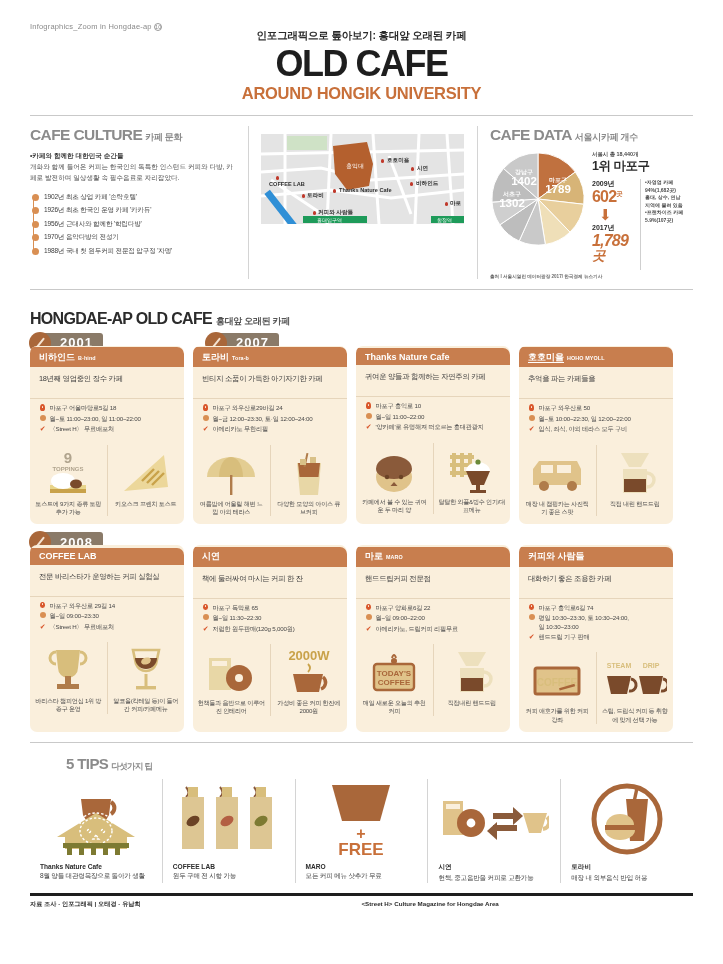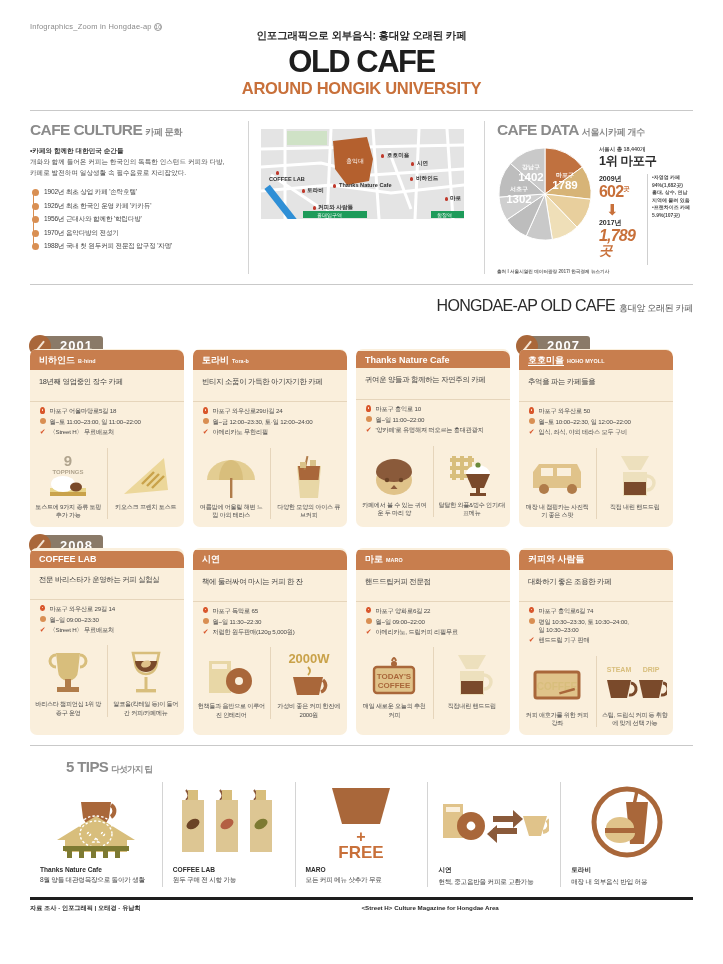--- a/index.html
+++ b/index.html
@@ -12,30 +12,30 @@
     overflow:hidden;
   }
   .page { width:723px; height:964px; position:relative; padding:0 30px; }
 
   
   .topline { font-size:7.5px; color:#8a8a8a; letter-spacing:.2px; padding-top:22px; }
   .topline .circ { display:inline-block; border:1px solid #9a9a9a; border-radius:50%;
                    width:8px; height:8px; line-height:7px; text-align:center; font-size:5.5px; }
   .hdr { text-align:center; margin-top:-2px; }
   .hdr .pre { font-size:10.5px; font-weight:bold; color:#2b2b2b; letter-spacing:-.2px; }
-  .hdr .big { font-size:31px; font-weight:bold; letter-spacing:-1.5px; color:#1e1e1e; line-height:.95; margin-top:4px;}
+  .hdr .big { font-size:36px; font-weight:bold; letter-spacing:-1.5px; color:#1e1e1e; line-height:.95; margin-top:4px;}
   .hdr .sub { font-size:16.5px; font-weight:bold; color:#c8703a; letter-spacing:-.3px; margin-top:3px;}
   .hdr .lead { font-size:8px; color:#3c3c3c; line-height:1.75; margin-top:9px; }
 
   
   .rule { border-top:1px solid #c9c9c9; margin-top:12px; }
   .rule2 { border-top:1px solid #c9c9c9; margin-top:10px; }
 
   
-  .panels { display:flex; margin-top:10px; gap:8px; }
+  .panels { display:flex; margin-top:10px; gap:1px; }
   .panel { padding:0 12px; }
   .panel.p1 { width:218px; padding-left:0; }
   .panel.p2 { width:228px; border-left:1px solid #d4d4d4; }
   .panel.p3 { width:217px; border-left:1px solid #d4d4d4; padding-right:0;}
   .ptitle { font-size:15.5px; font-weight:bold; color:#8b8b8b; letter-spacing:-.6px; }
   .ptitle .ko { font-size:9px; color:#8b8b8b; letter-spacing:-.3px; margin-left:3px; }
   .pbody { font-size:6.6px; line-height:1.65; color:#4a4a4a; margin-top:7px; }
   .pbody b { color:#3a3a3a; }
   .timeline { margin-top:9px; position:relative; padding-left:2px;}
   .tl-item { display:flex; align-items:center; gap:5px; margin-bottom:4.5px; position:relative; }
@@ -63,21 +63,21 @@
   .dr-c1 { width:48px; }
   .dr-c2 { border-left:1px solid #cfcfcf; padding-left:4px; font-size:5px; line-height:1.5; color:#4a4a4a; font-weight:bold;}
   .yr { font-size:7px; font-weight:bold; color:#2b2b2b;}
   .bignum { font-size:16px; font-weight:bold; color:#c8703a; letter-spacing:-.8px; line-height:1;}
   .bignum sup { font-size:6.5px; }
   .bignum2 { font-size:16px; font-weight:bold; color:#c8703a; letter-spacing:-.8px; line-height:1;font-style:italic;}
   .arrowdown { color:#c8703a; font-size:15px; line-height:1; margin:2px 0 1px 7px;}
   .src { font-size:4.6px; color:#6a6a6a; margin-top:4px; font-weight:bold;}
 
   
-  .sect2hd { margin-top:12px; font-size:16px; font-weight:normal; color:#2b2b2b; letter-spacing:-.7px;text-align:right;}
+  .sect2hd { margin-top:20px; font-size:16px; font-weight:bold; color:#2b2b2b; letter-spacing:-.7px;}
   .sect2hd .ko { font-size:9px; color:#555; margin-left:4px; letter-spacing:-.3px;}
 
   
   .yearbadge { display:inline-flex; align-items:center; height:20px; background:#8a7a68;
                border-radius:3px; padding:0 10px 0 22px; position:relative; margin-left:8px; }
   .yearbadge .yr-t { color:#fff; font-size:13px; font-weight:bold; letter-spacing:1px;}
   .bean { position:absolute; left:-9px; top:-1px; width:22px; height:22px; border-radius:50%;
           background:#a9673a; }
   .bean:after { content:""; position:absolute; left:50%; top:50%; width:1.6px; height:13px;
           background:#f4e3d2; transform:translate(-50%,-50%) rotate(38deg); border-radius:2px;}
@@ -126,21 +126,21 @@
 <body>
 
 <div class="page">
 
   <div class="topline">
     <span>Infographics_Zoom in Hongdae-ap</span>
     <span class="circ">10</span>
   </div>
 
   <div class="hdr">
-    <div class="pre">인포그래픽으로 외부음식: 홍대앞 오래된 카페</div>
+    <div class="pre">인포그래픽으로 톺아보기: 홍대앞 오래된 카페</div>
     <div class="big">OLD CAFE</div>
     <div class="sub">AROUND HONGIK UNIVERSITY</div>
   </div>
 
   <div class="rule"></div>
 
   <div class="panels">
 
     <div class="panel p1">
       <div class="ptitle">
@@ -280,21 +280,21 @@
       <div class="src">출처 l 서울시열린 데이터광장 2017/ 한국경제 뉴스기사</div>
     </div>
   </div>
 
   <div class="rule2"></div>
 
   <div class="sect2hd">
     <span>HONGDAE-AP OLD CAFE</span><span class="ko">홍대앞 오래된 카페</span>
   </div>
 
-  <div style="display:flex;margin-top:21px;justify-content:space-between;">
+  <div style="display:flex;margin-top:5px;">
     <div style="width:176px">
       <span class="yearbadge">
         <span class="bean"></span>
         <span class="yr-t">2001</span>
       </span>
     </div>
     <div style="width:176px">
       <span class="yearbadge">
         <span class="bean"></span>
         <span class="yr-t">2007</span>

